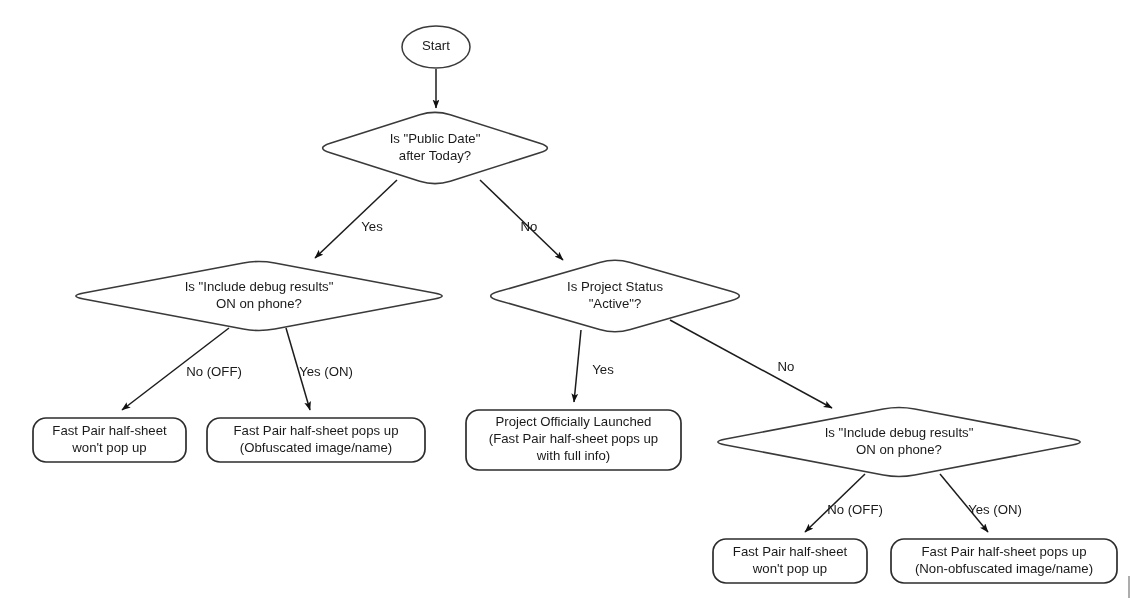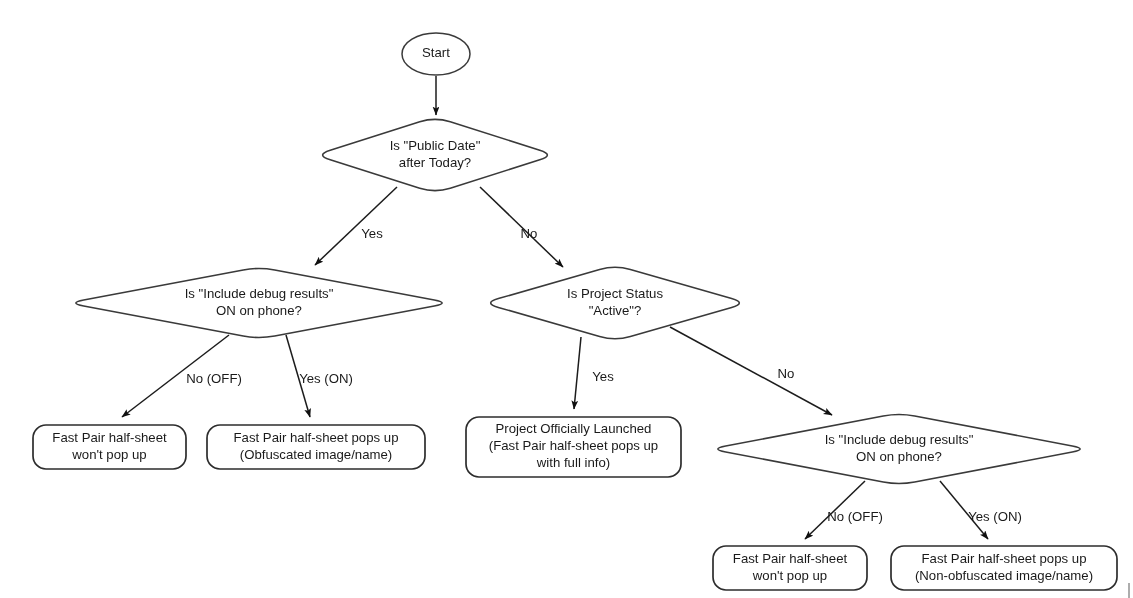--- a/index.html
+++ b/index.html
@@ -11,21 +11,21 @@
   body {
     width: 1133px;
     height: 598px;
     font-family: "Liberation Sans", sans-serif;
     overflow: hidden;
     position: relative;
   }
   #flowchart-root {
     position: absolute;
     left: 0;
-    top: 15px;
+    top: 8px;
     width: 1133px;
     height: 462px;
   }
   svg.flow-canvas {
     display: block;
     width: 1133px;
     height: 598px;
     background: #ffffff;
   }
   .node-shape {

